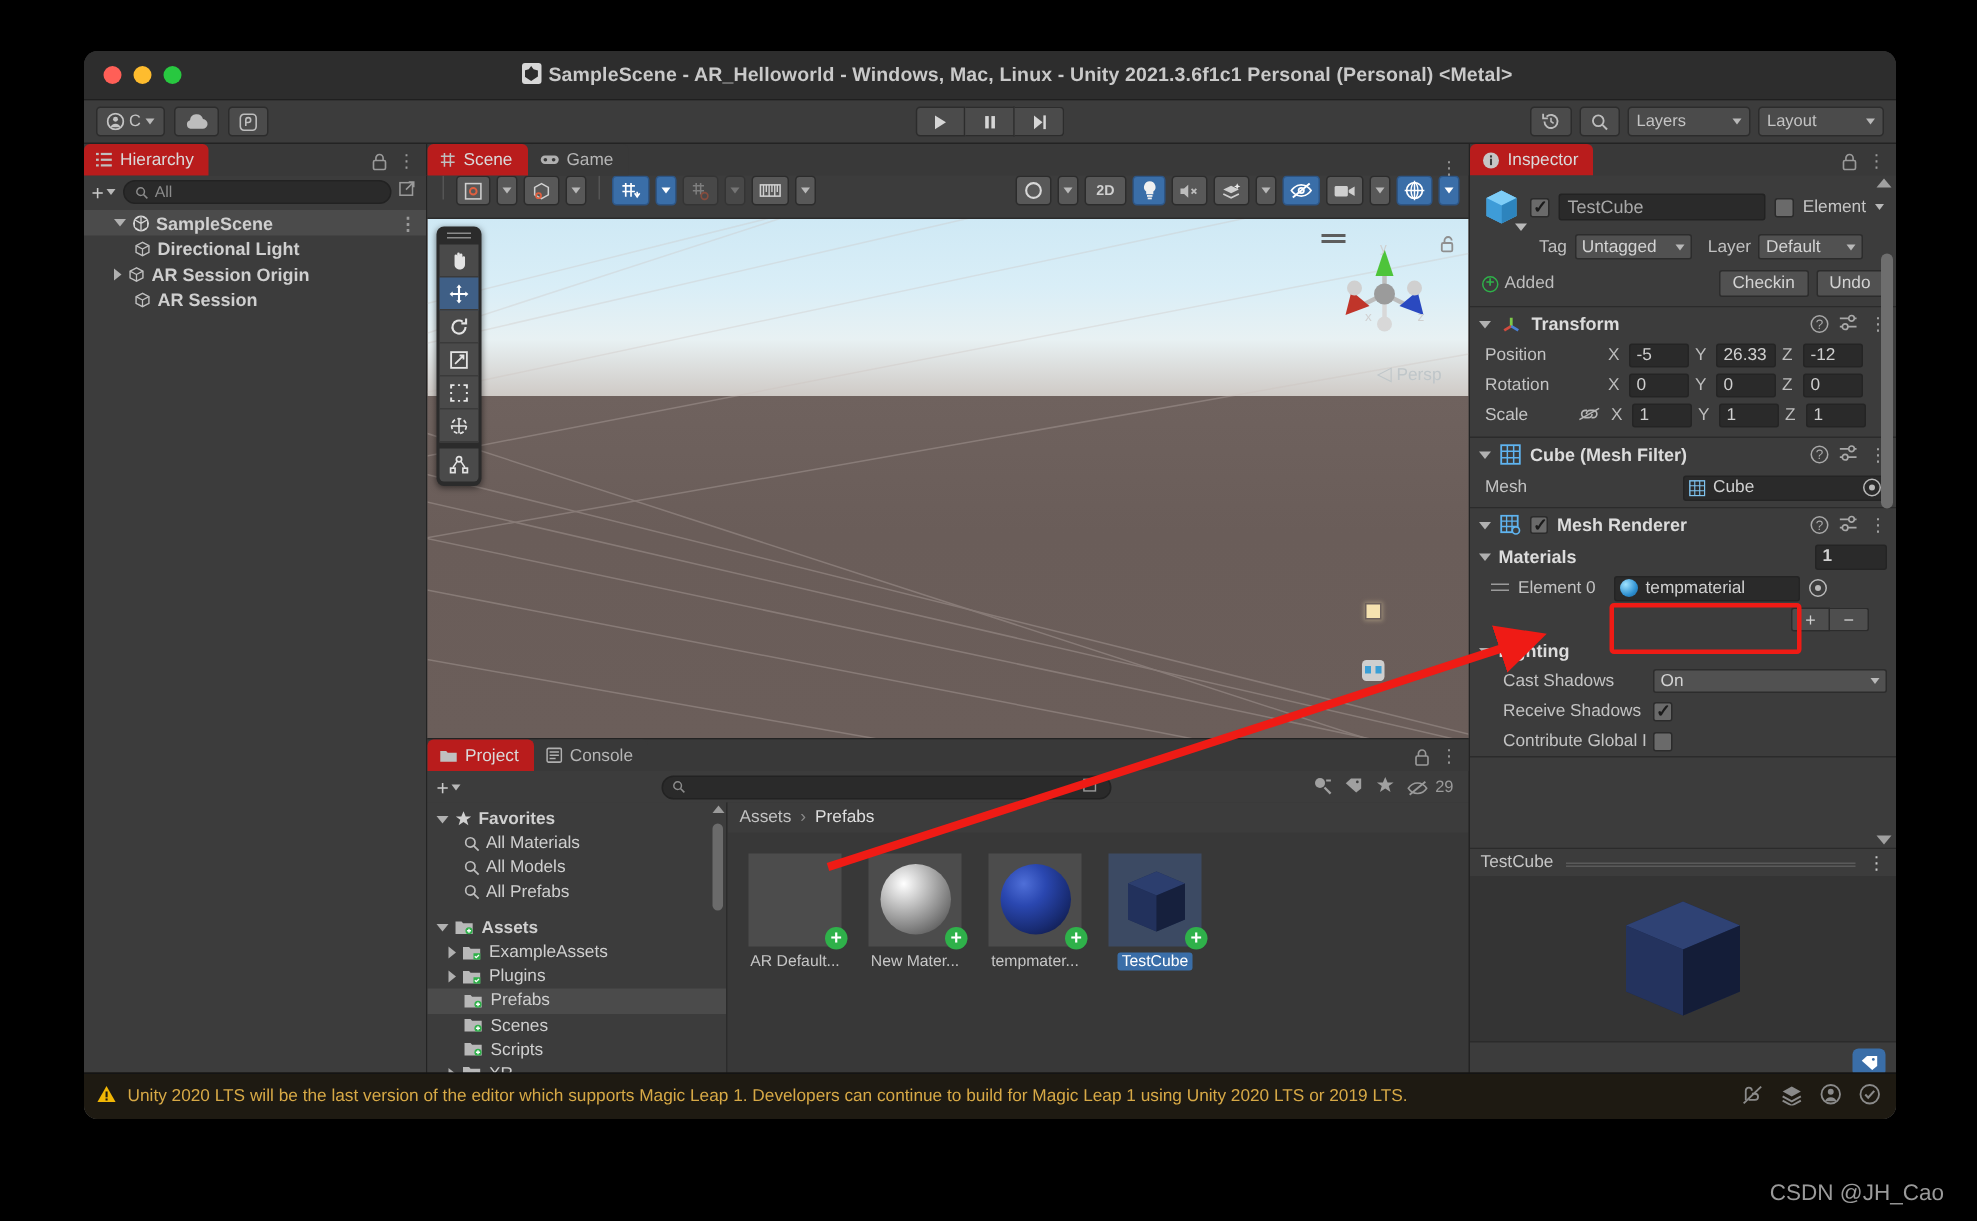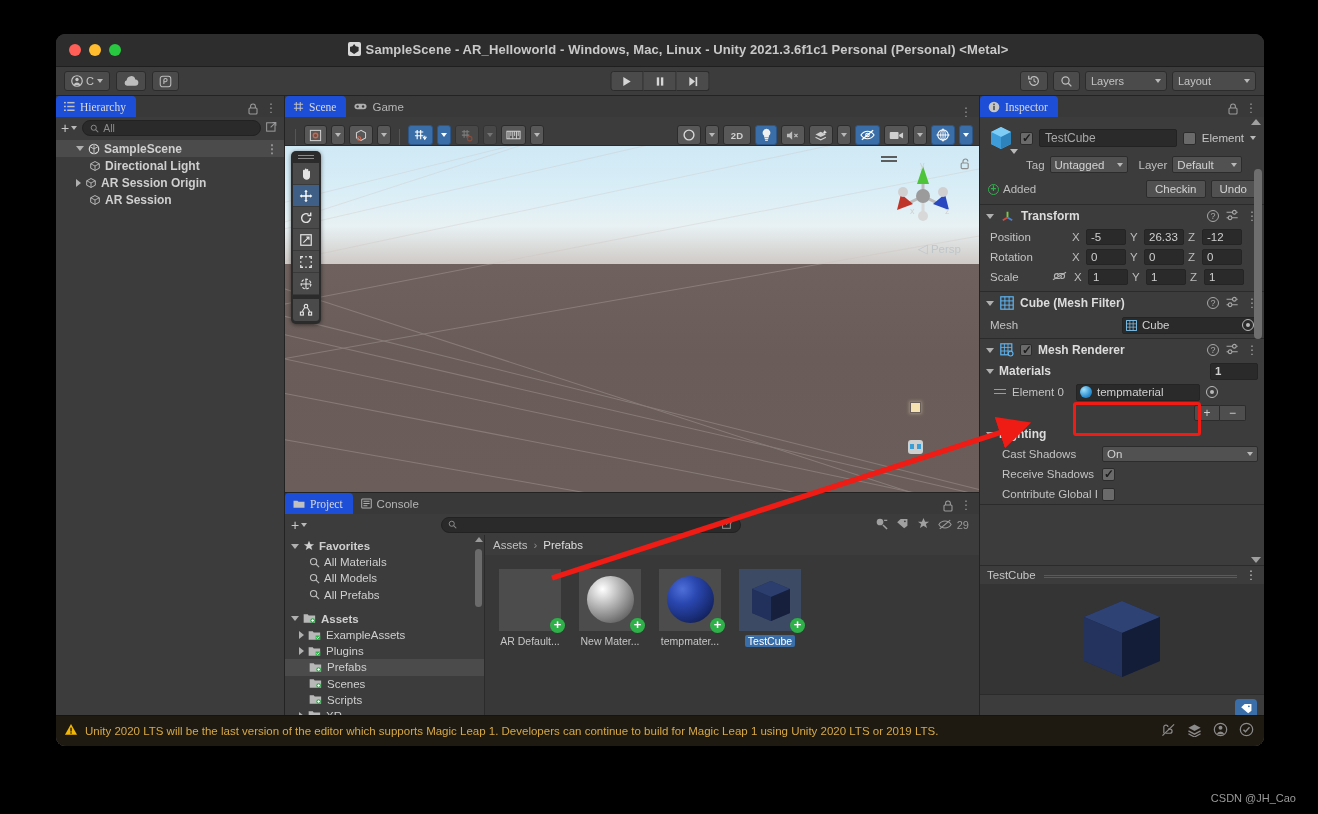--- a/index.html
+++ b/index.html
@@ -86,21 +86,21 @@
   .center-col { flex: 1; display: flex; flex-direction: column; min-width: 0; }
   .right-col { width: 285px; display: flex; flex-direction: column; border-left: 1px solid #232323; }
 
   
   .tabstrip { height: 21px; background: #393939; display: flex; align-items: flex-end; position: relative; }
   .ptab {
     height: 21px; padding: 0 10px 0 8px; display: flex; align-items: center; gap: 5px;
     font-size: 11.5px; color: #b5b5b5; background: #393939;
     border-top-left-radius: 4px; border-top-right-radius: 4px;
   }
-  .ptab.active { background: #1d4ed8; color: #dadada; font-family: Liberation Serif, serif; }
+  .ptab.active { background: #b91c1c; color: #dadada; }
   .tabstrip .right-icons { margin-left: auto; display: flex; gap: 7px; padding-right: 7px; color: #9a9a9a; font-size: 11px; }
   .kebab { letter-spacing: 0; font-size: 12px; line-height: 10px; }
 
   
   .hier { flex: 1; background: #3c3c3c; border-right: 1px solid #232323; display: flex; flex-direction: column; }
   .hier-tb { height: 22px; background: #3c3c3c; display: flex; align-items: center; gap: 5px; padding: 0 5px; }
   .plusbtn { color: #c9c9c9; font-size: 14px; display: inline-flex; align-items: center; gap: 2px; }
   .searchbox {
     flex: 1; height: 16px; background: #2a2a2a; border-radius: 8px;
     display: flex; align-items: center; padding: 0 7px; gap: 4px;
@@ -109,21 +109,21 @@
   .hier-list { flex: 1; background: #3c3c3c; padding-top: 1px; font-size: 12px; color: #cfcfcf; }
   .hrow { height: 17px; display: flex; align-items: center; gap: 4px; padding-left: 6px; position: relative; font-weight: bold; }
   .hrow.sel { background: #4b4b4b; }
   .arrow-r { width: 0; height: 0; border-top: 4px solid transparent; border-bottom: 4px solid transparent; border-left: 5px solid #b0b0b0; }
   .arrow-d { width: 0; height: 0; border-left: 4px solid transparent; border-right: 4px solid transparent; border-top: 5px solid #b0b0b0; }
   .cubeico { width: 12px; height: 12px; position: relative; }
   .cubeico svg { display:block; }
 
   
   .scenepanel { flex: 1; display: flex; flex-direction: column; background: #3c3c3c; min-height: 0; }
-  .scene-tb { height: 29px; background: #3c3c3c; display: flex; align-items: flex-end; padding: 0 6px; gap: 4px; border-bottom: 1px solid #2b2b2b; }
+  .scene-tb { height: 29px; background: #3c3c3c; display: flex; align-items: flex-start; padding: 0 6px; gap: 4px; border-bottom: 1px solid #2b2b2b; }
   .stool { height: 20px; min-width: 22px; background: #585858; border: 1px solid #2c2c2c; border-radius: 3px; display: inline-flex; align-items: center; justify-content: center; color: #d0d0d0; font-size: 10px; padding: 0 4px; }
   .stool.on { background: #3a6ea8; border-color: #2d5585; }
   .stool.dim { opacity: .45; }
   .sep { width: 1px; height: 16px; background: #555; margin: 0 4px; }
   .viewport { flex: 1; position: relative; overflow: hidden; background: #6b5f5b; }
   .sky { position: absolute; inset: 0 0 auto 0; height: 34%; background: linear-gradient(#cfe9f5 0%, #d9eef7 38%, #e8f1f3 68%, #cfcac6 100%); }
   .ground { position: absolute; left: 0; right: 0; top: 34%; bottom: 0; background: linear-gradient(#6f625e, #6a5d59 40%, #6b5e5a); }
   .grid { position: absolute; inset: 0; overflow: hidden; opacity: .30; }
   .gline { position: absolute; background: #cbbfbb; height: 1px; transform-origin: 0 0; }
   .lightgizmo { position: absolute; left: 626px; top: 257px; width: 9px; height: 9px; background: #f5e2b0; box-shadow: 0 0 0 1px #6b5f5b, 0 0 3px 2px rgba(245,226,176,.35); }
@@ -229,21 +229,21 @@
   .preview-body { height: 110px; background: #343434; display: flex; align-items: center; justify-content: center; position: relative; }
   .insp-footer { background: #3c3c3c; border-top: 1px solid #2b2b2b; padding: 4px 7px 5px; }
   .tagico { width: 22px; height: 19px; border-radius: 4px; background: #3a6ea8; display: inline-flex; align-items: center; justify-content: center; }
   .abrow { display: flex; align-items: center; gap: 6px; margin-top: 5px; }
 
   
   .statusbar { position: absolute; left: 0; right: 0; bottom: 0; height: 31px; background: #1e1a12; display: flex; align-items: center; padding: 0 8px; gap: 7px; border-top: 1px solid #141414; }
   .warnico { color: #f2b705; font-size: 13px; }
   .status-text { color: #d7a946; font-size: 11.5px; flex: 1; }
   .status-icons { display: flex; gap: 11px; color: #8a8a8a; font-size: 13px; align-items: center; padding-right: 2px; }
-  .watermark { position: absolute; right: 22px; bottom: 10px; color: #9a9a9a; font-size: 11px; }
+  .watermark { position: absolute; right: 22px; bottom: 10px; color: #9a9a9a; font-size: 15px; }
 
   
   .annotation { position: absolute; inset: 0; pointer-events: none; }
 </style>
 </head>
 <body>
 
 <div class="desktop">
   <div class="window">
 
@@ -709,21 +709,21 @@
                 <svg width="13" height="11" viewBox="0 0 14 12">
                     <path d="M1.2 4.6 5 1h7.4v7.4L8.8 11.2z" fill="#a0a0a0"></path>
                     <circle cx="9.6" cy="3.6" r="1" fill="#3c3c3c"></circle>
                   </svg>
               </span>
               <span>
                 <svg width="13" height="13" viewBox="0 0 14 14">
                     <path d="M7 1 8.7 5h4.3l-3.5 2.6 1.3 4.2L7 9.3 3.2 11.8l1.3-4.2L1 5h4.3z" fill="#a0a0a0"></path>
                   </svg>
               </span>
-              <span style="display:flex;align-items:center;gap:5px">
+              <span style="display:flex;align-items:flex-end;gap:5px">
                 <svg width="14" height="11" viewBox="0 0 16 12">
                     <path d="M1 6s2.7-4 7-4 7 4 7 4-2.7 4-7 4S1 6 1 6z" fill="none" stroke="#9a9a9a" stroke-width="1.2"></path>
                     <path d="M2 11 14 1" stroke="#9a9a9a" stroke-width="1.4"></path>
                   </svg>
                 <span>29</span>
               </span>
             </div>
           </div>
 
           <div class="proj-body">

